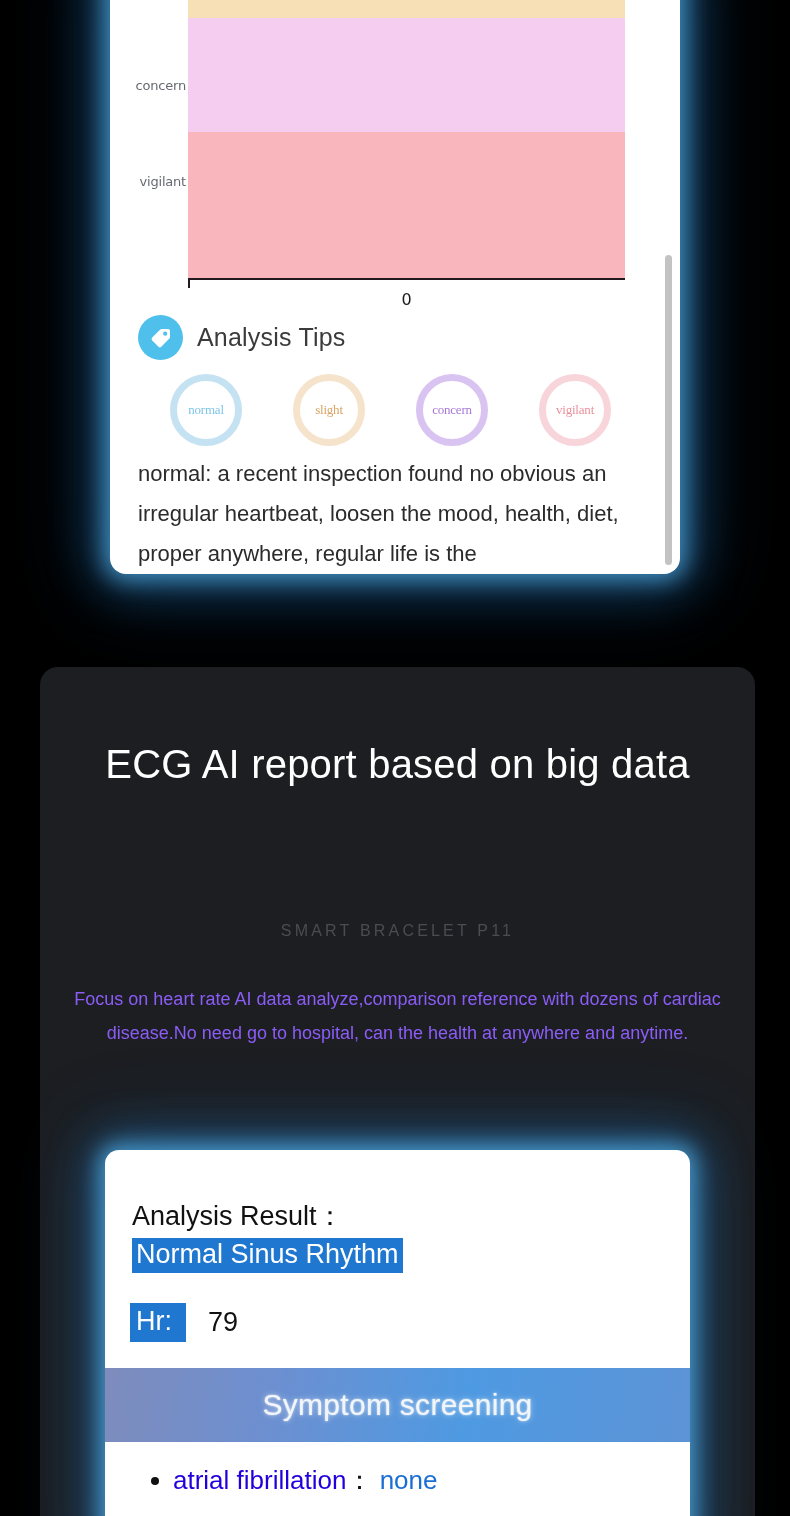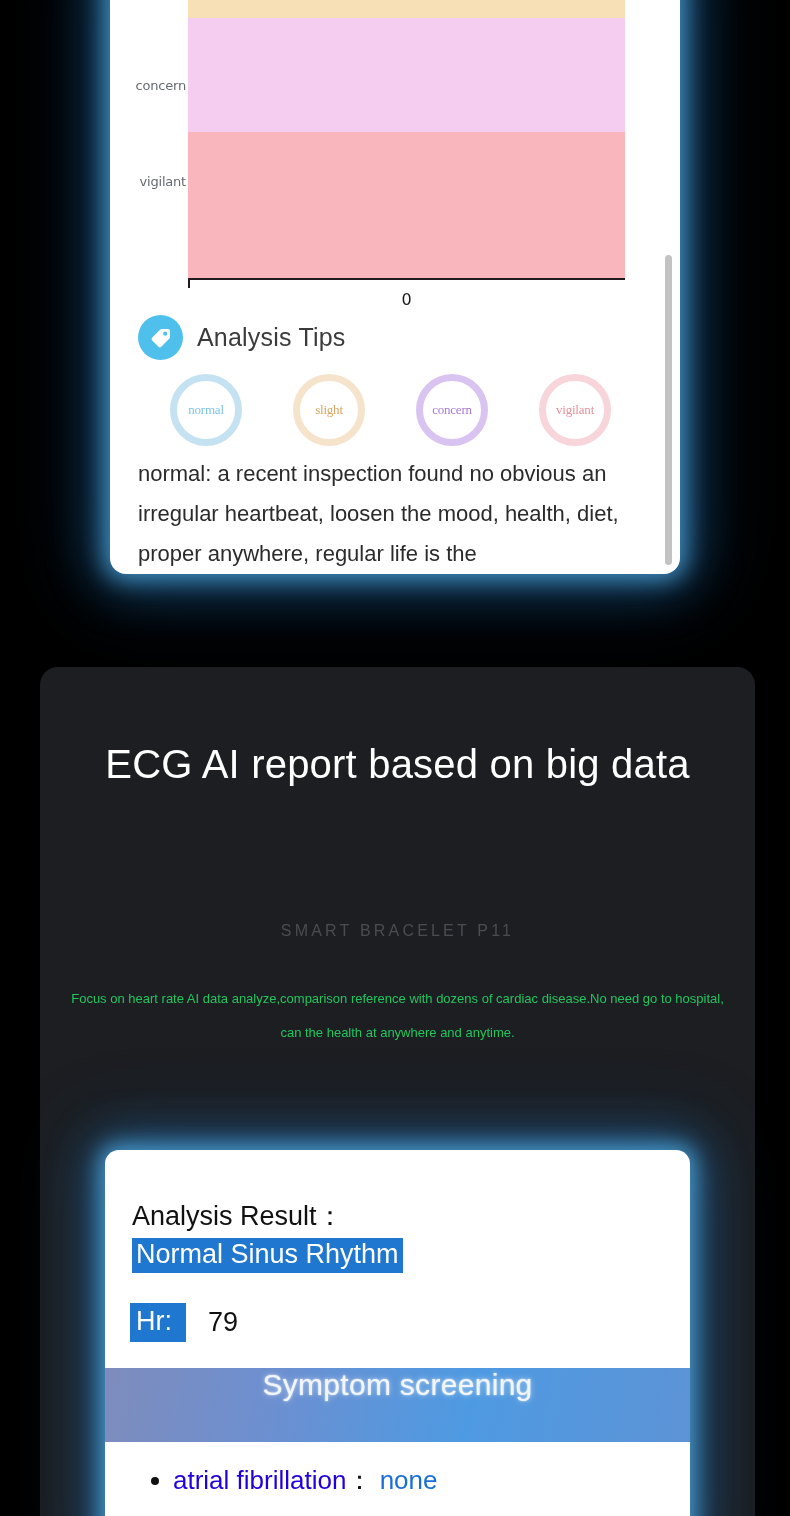--- a/index.html
+++ b/index.html
@@ -197,23 +197,23 @@
     font-size: 16px;
     letter-spacing: 3.2px;
     color: #4a4c50;
   }
   #section-paragraph {
     position: absolute;
     left: 25px;
     top: 315px;
     width: 665px;
     text-align: center;
-    font-size: 13px;
+    font-size: 18px;
     line-height: 34px;
-    color: #22c55e;
+    color: #8b5cf6;
   }
 
   
   #report-card {
     position: absolute;
     left: 105px;
     top: 1150px;
     width: 585px;
     height: 400px;
     background: #ffffff;
@@ -263,20 +263,21 @@
     text-align: right;
   }
   #symptom-band {
     position: absolute;
     left: 0;
     top: 218px;
     width: 585px;
     height: 74px;
     background: linear-gradient(100deg, #7e8cbc 0%, #6d8fd0 28%, #4e9ae2 62%, #5d93d6 100%);
     display: flex;
+    align-items: center;
     justify-content: center;
   }
   #symptom-title {
     font-size: 30px;
     color: #f2f6fb;
     text-shadow: 0 0 6px rgba(255,255,255,0.55), 0 0 2px rgba(255,255,255,0.8);
     letter-spacing: 0.3px;
   }
   #symptom-list {
     position: absolute;

